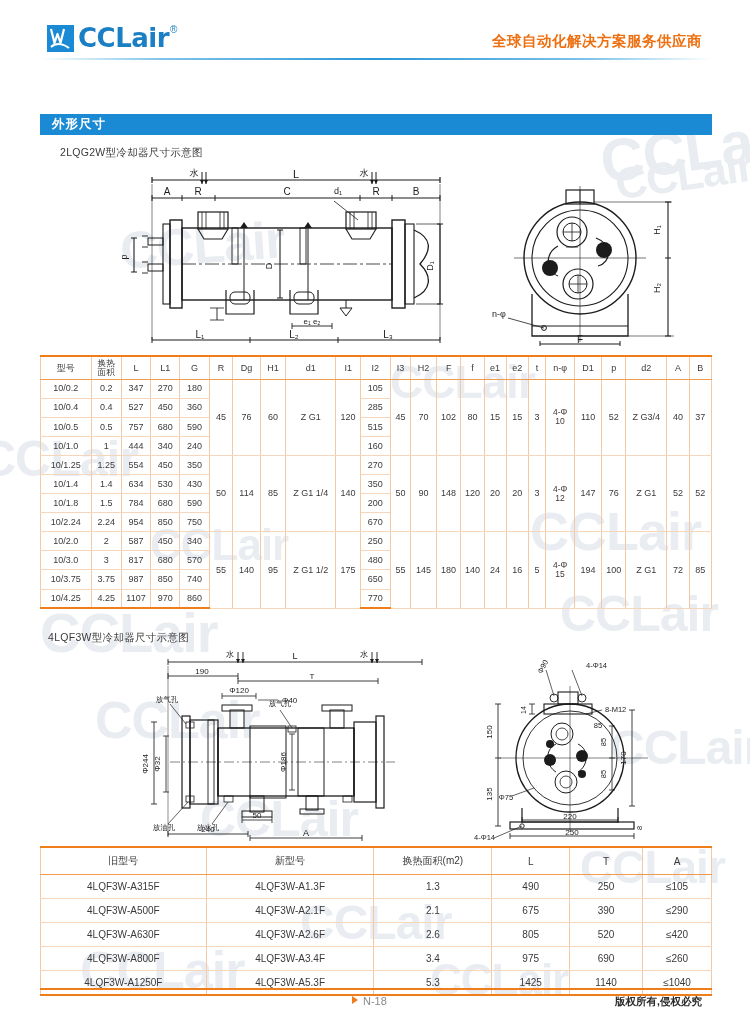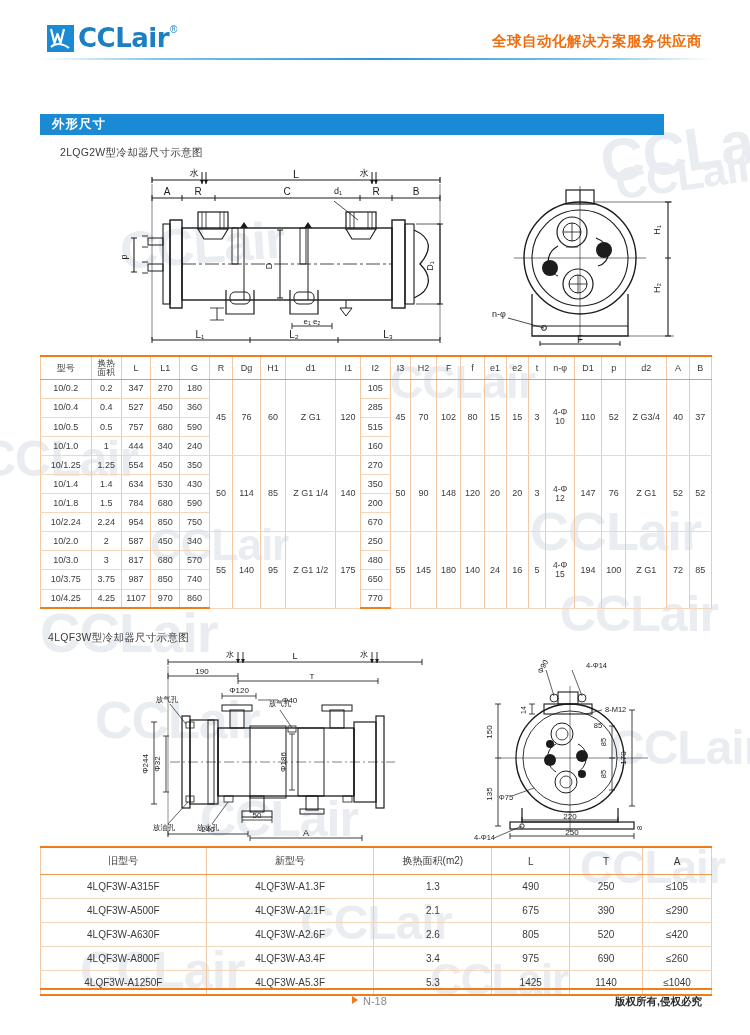--- a/index.html
+++ b/index.html
@@ -43,21 +43,21 @@
     font-size:14.5px; font-weight:bold; color:#ee6f10;
     letter-spacing:0.5px;
   }
   .header-rule {
     position:absolute; left:40px; top:58px; width:672px; height:2px;
     background: linear-gradient(to right, #ffffff 0%, #7fc4ea 18%, #2a97d8 50%, #7fc4ea 82%, #ffffff 100%);
   }
 
   
   .section-bar {
-    position:absolute; left:40px; top:114px; width:624px; height:21px;
+    position:absolute; left:40px; top:114px; width:672px; height:21px;
     background:#1b8ad4; z-index:3;
   }
   .section-bar span {
     color:#fff; font-size:12.5px; font-weight:bold;
     line-height:21px; margin-left:12px; letter-spacing:1px;
   }
 
   
   .fig-caption {
     position:absolute; font-size:10.5px; color:#3b3b3b; z-index:3;

